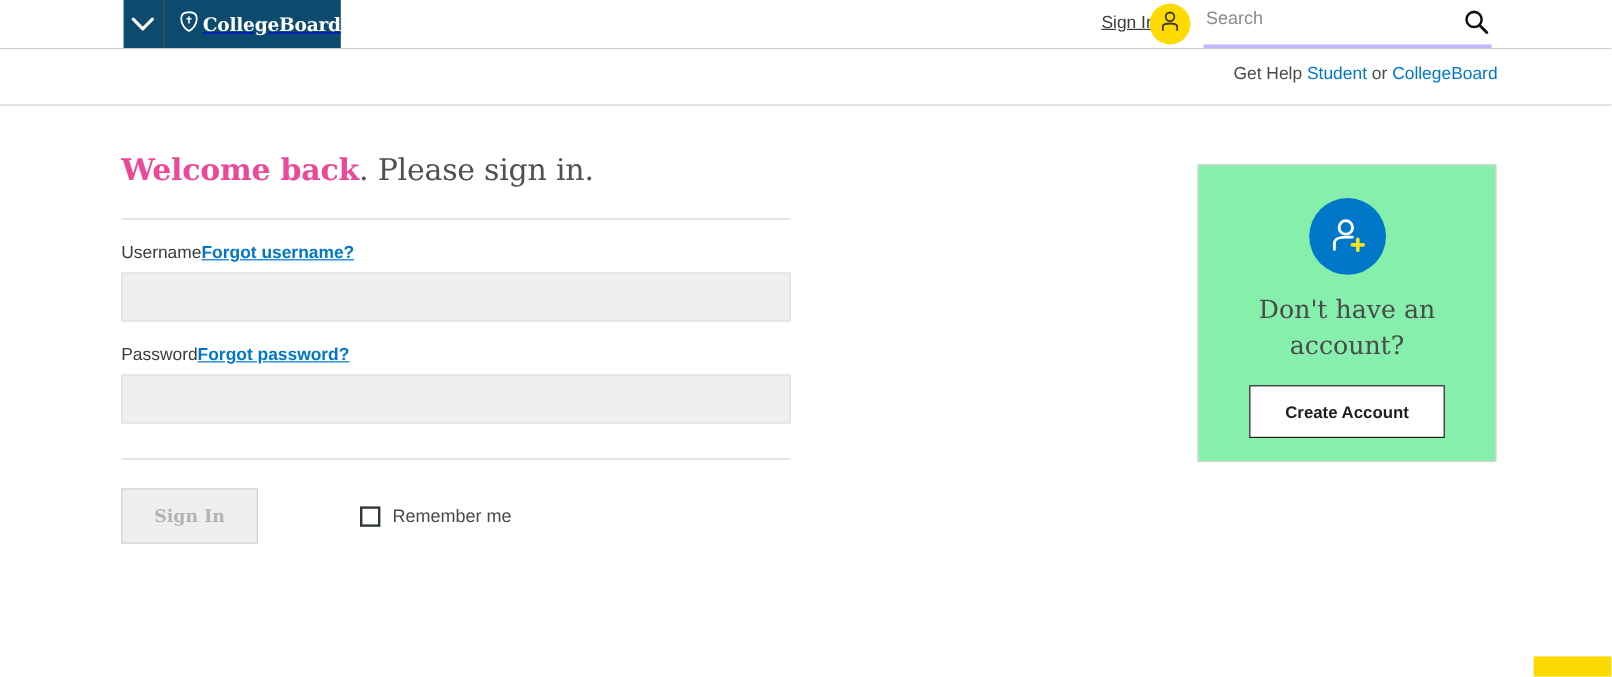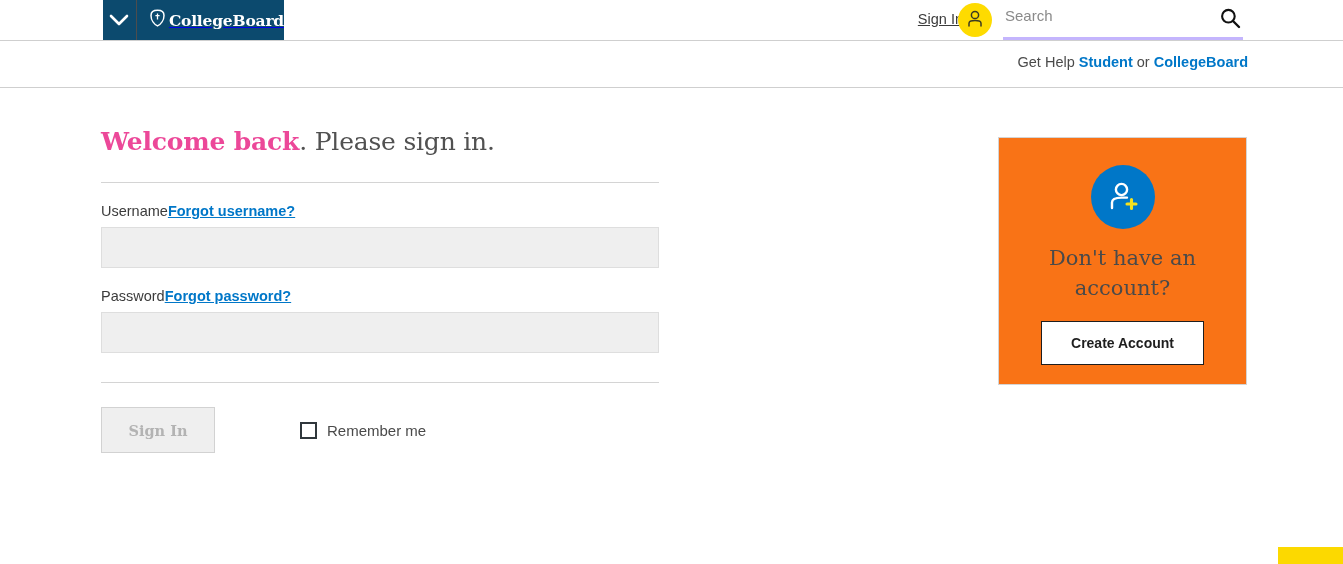--- a/index.html
+++ b/index.html
@@ -64,21 +64,21 @@
 
   
   .helprow {
     position:absolute; left:0; top:41px; width:1343px; height:47px;
     border-bottom:1px solid #cfcfcf; background:#fff;
   }
   .help-inner {
     position:absolute; right:95px; top:13px;
     font-size:14.5px; color:#4a4a4a; white-space:nowrap;
   }
-  .help-inner a { color:#0077c8; font-weight:700; text-decoration:none; }
+  .help-inner a { color:#0077c8; font-weight:400; text-decoration:none; }
   .help-sep { color:#4a4a4a; font-weight:400; }
 
   
   .form-col { position:absolute; left:101px; top:126px; width:558px; }
   .welcome {
     font-family:"DejaVu Serif", serif;
     font-size:25px; color:#4a4a4a; line-height:32px; white-space:nowrap;
     letter-spacing:-0.2px;
   }
   .welcome b { color:#ec4899; font-weight:700; }
@@ -114,21 +114,21 @@
     display:flex; align-items:center; gap:10px; margin-left:85px; cursor:pointer;
   }
   .checkbox {
     width:17px; height:17px; border:2px solid #30373c; background:#fff;
   }
   .remember-label { font-size:15px; color:#4a4a4a; }
 
   
   .card {
     position:absolute; left:998px; top:137px; width:249px; height:248px;
-    border:1px solid #d4d4d4; background:#f97316;
+    border:1px solid #d4d4d4; background:#86efac;
     display:flex; flex-direction:column; align-items:center;
   }
   .card-icon {
     margin-top:27px; width:64px; height:64px; border-radius:50%;
     background:#0077c8; display:flex; align-items:center; justify-content:center;
   }
   .card-title {
     margin-top:14px; font-family:"DejaVu Serif", serif; font-size:21px;
     color:#4a4a4a; line-height:30px; text-align:center; width:200px;
     font-weight:400;

